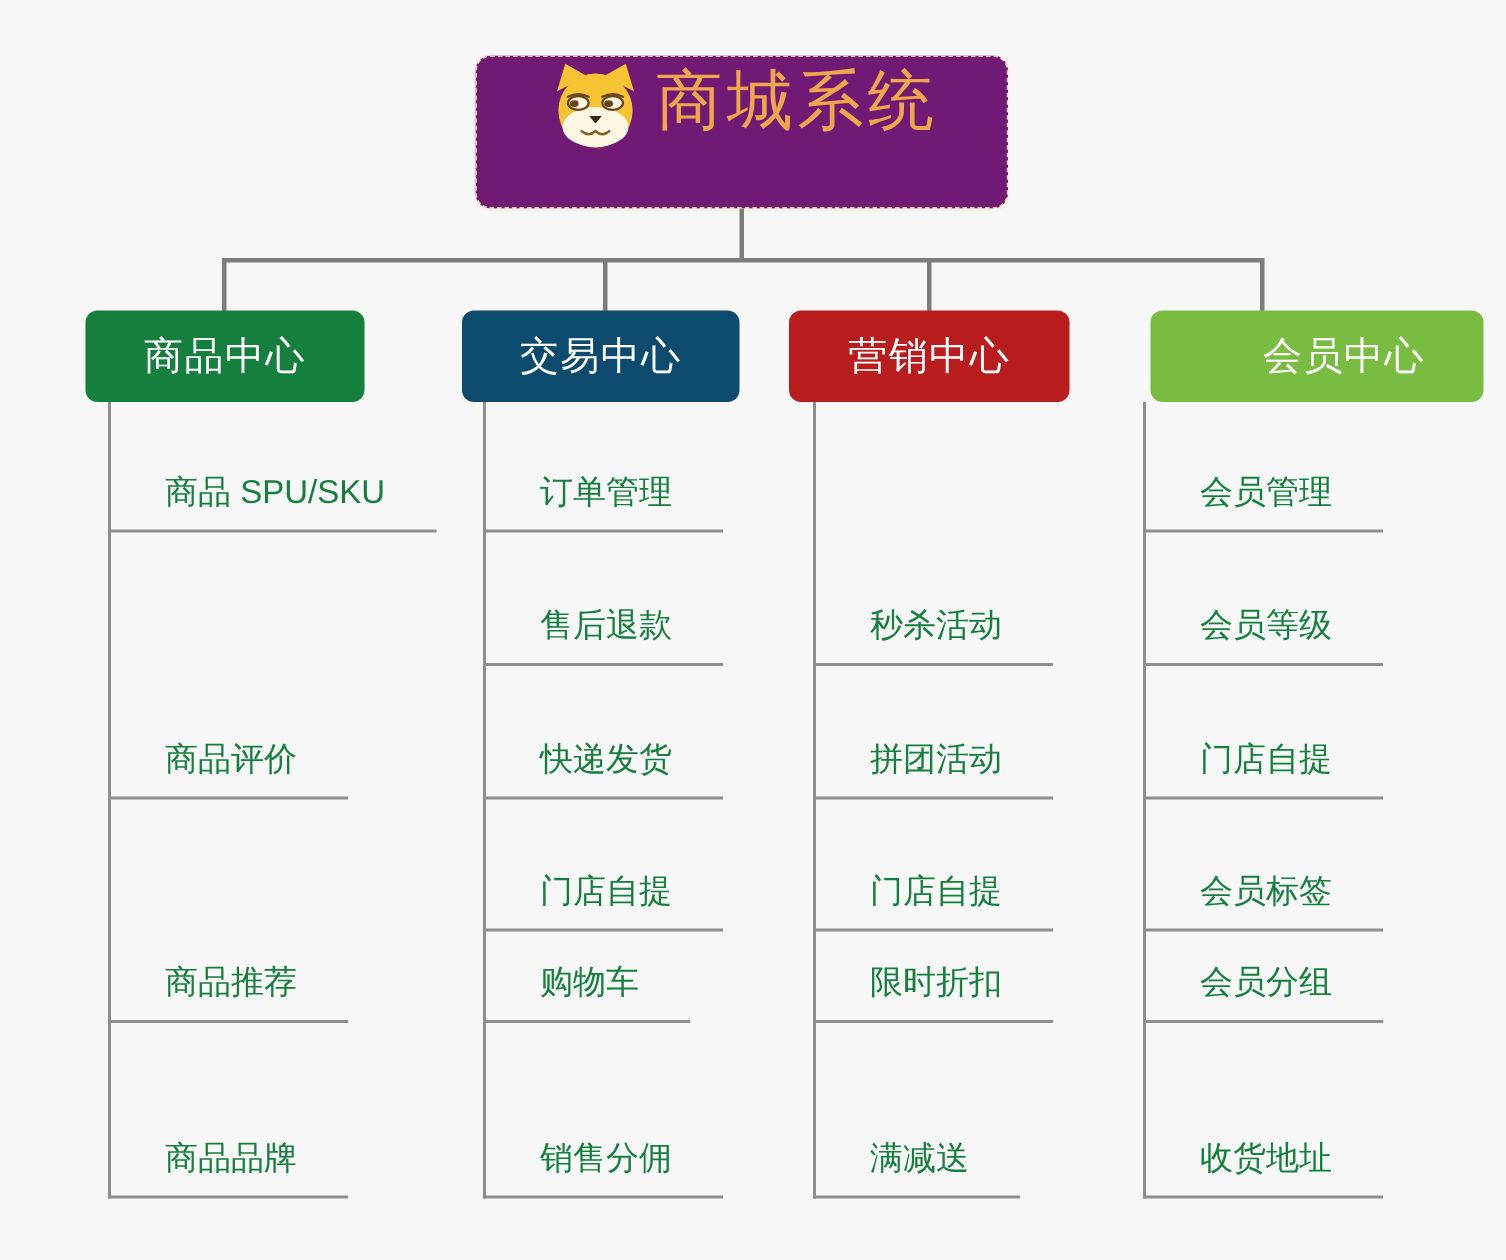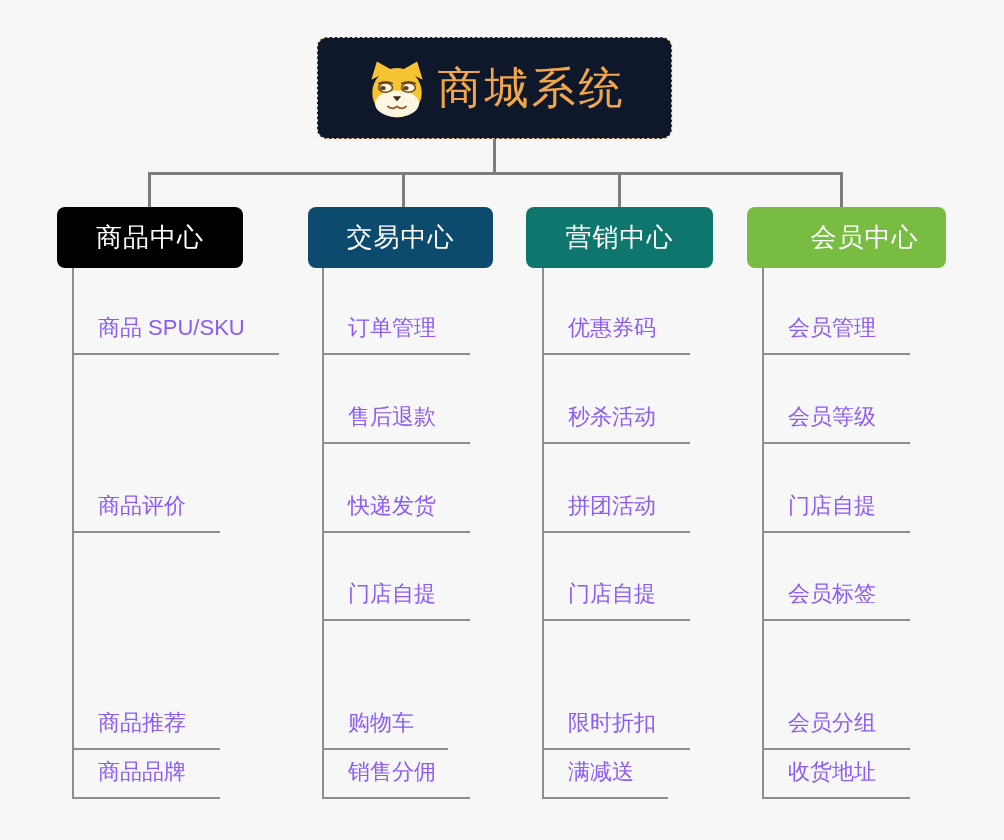--- a/index.html
+++ b/index.html
@@ -13,26 +13,26 @@
     height: 840px;
     background: #f7f7f7;
     overflow: hidden;
   }
 
   
   .root-node {
     position: absolute;
     left: 317px; top: 37px;
     width: 355px; height: 102px;
-    background: #0f172a;
+    background: #701a75;
     border: 1px dashed #f3c98f;
     border-radius: 10px;
     box-shadow: 0 1px 3px rgba(0,0,0,0.06);
     display: flex;
-    align-items: center;
+    align-items: flex-start;
     justify-content: center;
     gap: 8px;
     box-sizing: border-box;
   }
   .root-title {
     color: #f0a64a;
     font-size: 44px;
     letter-spacing: 3px;
     white-space: nowrap;
   }
@@ -62,41 +62,41 @@
     letter-spacing: 1px;
     display: flex;
     align-items: center;
     justify-content: center;
     box-sizing: border-box;
     white-space: nowrap;
   }
   .bh0 { left: 57px;  width: 186px; }
   .bh1 { left: 308px; width: 185px; }
   .bh2 { left: 526px; width: 187px; }
-  .bh3 { left: 747px; width: 199px; padding-left: 36px; }
+  .bh3 { left: 767px; width: 222px; padding-left: 36px; }
 
   
   .item {
     position: absolute;
-    padding: 0 34px 8px 26px;
+    padding: 0 34px 8px 38px;
     line-height: 34px;
     font-size: 22px;
-    color: #8b5cf6;
+    color: #15803d;
     border-bottom: 2px solid #8e8e8e;
     white-space: nowrap;
   }
   .c0 { left: 72px; }
   .c1 { left: 322px; }
   .c2 { left: 542px; }
   .c3 { left: 762px; }
   .r0 { top: 311px; }
   .r1 { top: 400px; }
   .r2 { top: 489px; }
   .r3 { top: 577px; }
-  .r4 { top: 706px; }
+  .r4 { top: 638px; }
   .r5 { top: 755px; }
 </style>
 </head>
 <body>
 
 <div id="canvas">
 
   <div class="root-node">
     <span class="root-icon">
       <svg width="66" height="60" viewBox="0 0 72 64" aria-hidden="true">
@@ -117,43 +117,42 @@
     <span class="root-title">商城系统</span>
   </div>
 
   <div class="conn v" style="left:493px; top:139px; height:35px;"></div>
   <div class="conn h" style="left:148px; top:172px; width:694px;"></div>
   <div class="conn v" style="left:148px; top:172px; height:36px;"></div>
   <div class="conn v" style="left:402px; top:172px; height:36px;"></div>
   <div class="conn v" style="left:618px; top:172px; height:36px;"></div>
   <div class="conn v" style="left:840px; top:172px; height:36px;"></div>
 
-  <div class="branch-header bh0" style="background: #000000;">商品中心</div>
+  <div class="branch-header bh0" style="background: #15803d;">商品中心</div>
   <div class="branch-header bh1" style="background: #0c4a6e;">交易中心</div>
-  <div class="branch-header bh2" style="background: #0f766e;">营销中心</div>
+  <div class="branch-header bh2" style="background: #b91c1c;">营销中心</div>
   <div class="branch-header bh3" style="background: rgb(120, 189, 65);">会员中心</div>
 
   <div class="spine" style="left:72px;"></div>
   <div class="spine" style="left:322px;"></div>
   <div class="spine" style="left:542px;"></div>
   <div class="spine" style="left:762px;"></div>
 
   <div class="item c0 r0">商品 SPU/SKU</div>
   <div class="item c0 r2">商品评价</div>
   <div class="item c0 r4">商品推荐</div>
   <div class="item c0 r5">商品品牌</div>
 
   <div class="item c1 r0">订单管理</div>
   <div class="item c1 r1">售后退款</div>
   <div class="item c1 r2">快递发货</div>
   <div class="item c1 r3">门店自提</div>
   <div class="item c1 r4">购物车</div>
   <div class="item c1 r5">销售分佣</div>
 
-  <div class="item c2 r0">优惠券码</div>
   <div class="item c2 r1">秒杀活动</div>
   <div class="item c2 r2">拼团活动</div>
   <div class="item c2 r3">门店自提</div>
   <div class="item c2 r4">限时折扣</div>
   <div class="item c2 r5">满减送</div>
 
   <div class="item c3 r0">会员管理</div>
   <div class="item c3 r1">会员等级</div>
   <div class="item c3 r2">门店自提</div>
   <div class="item c3 r3">会员标签</div>

